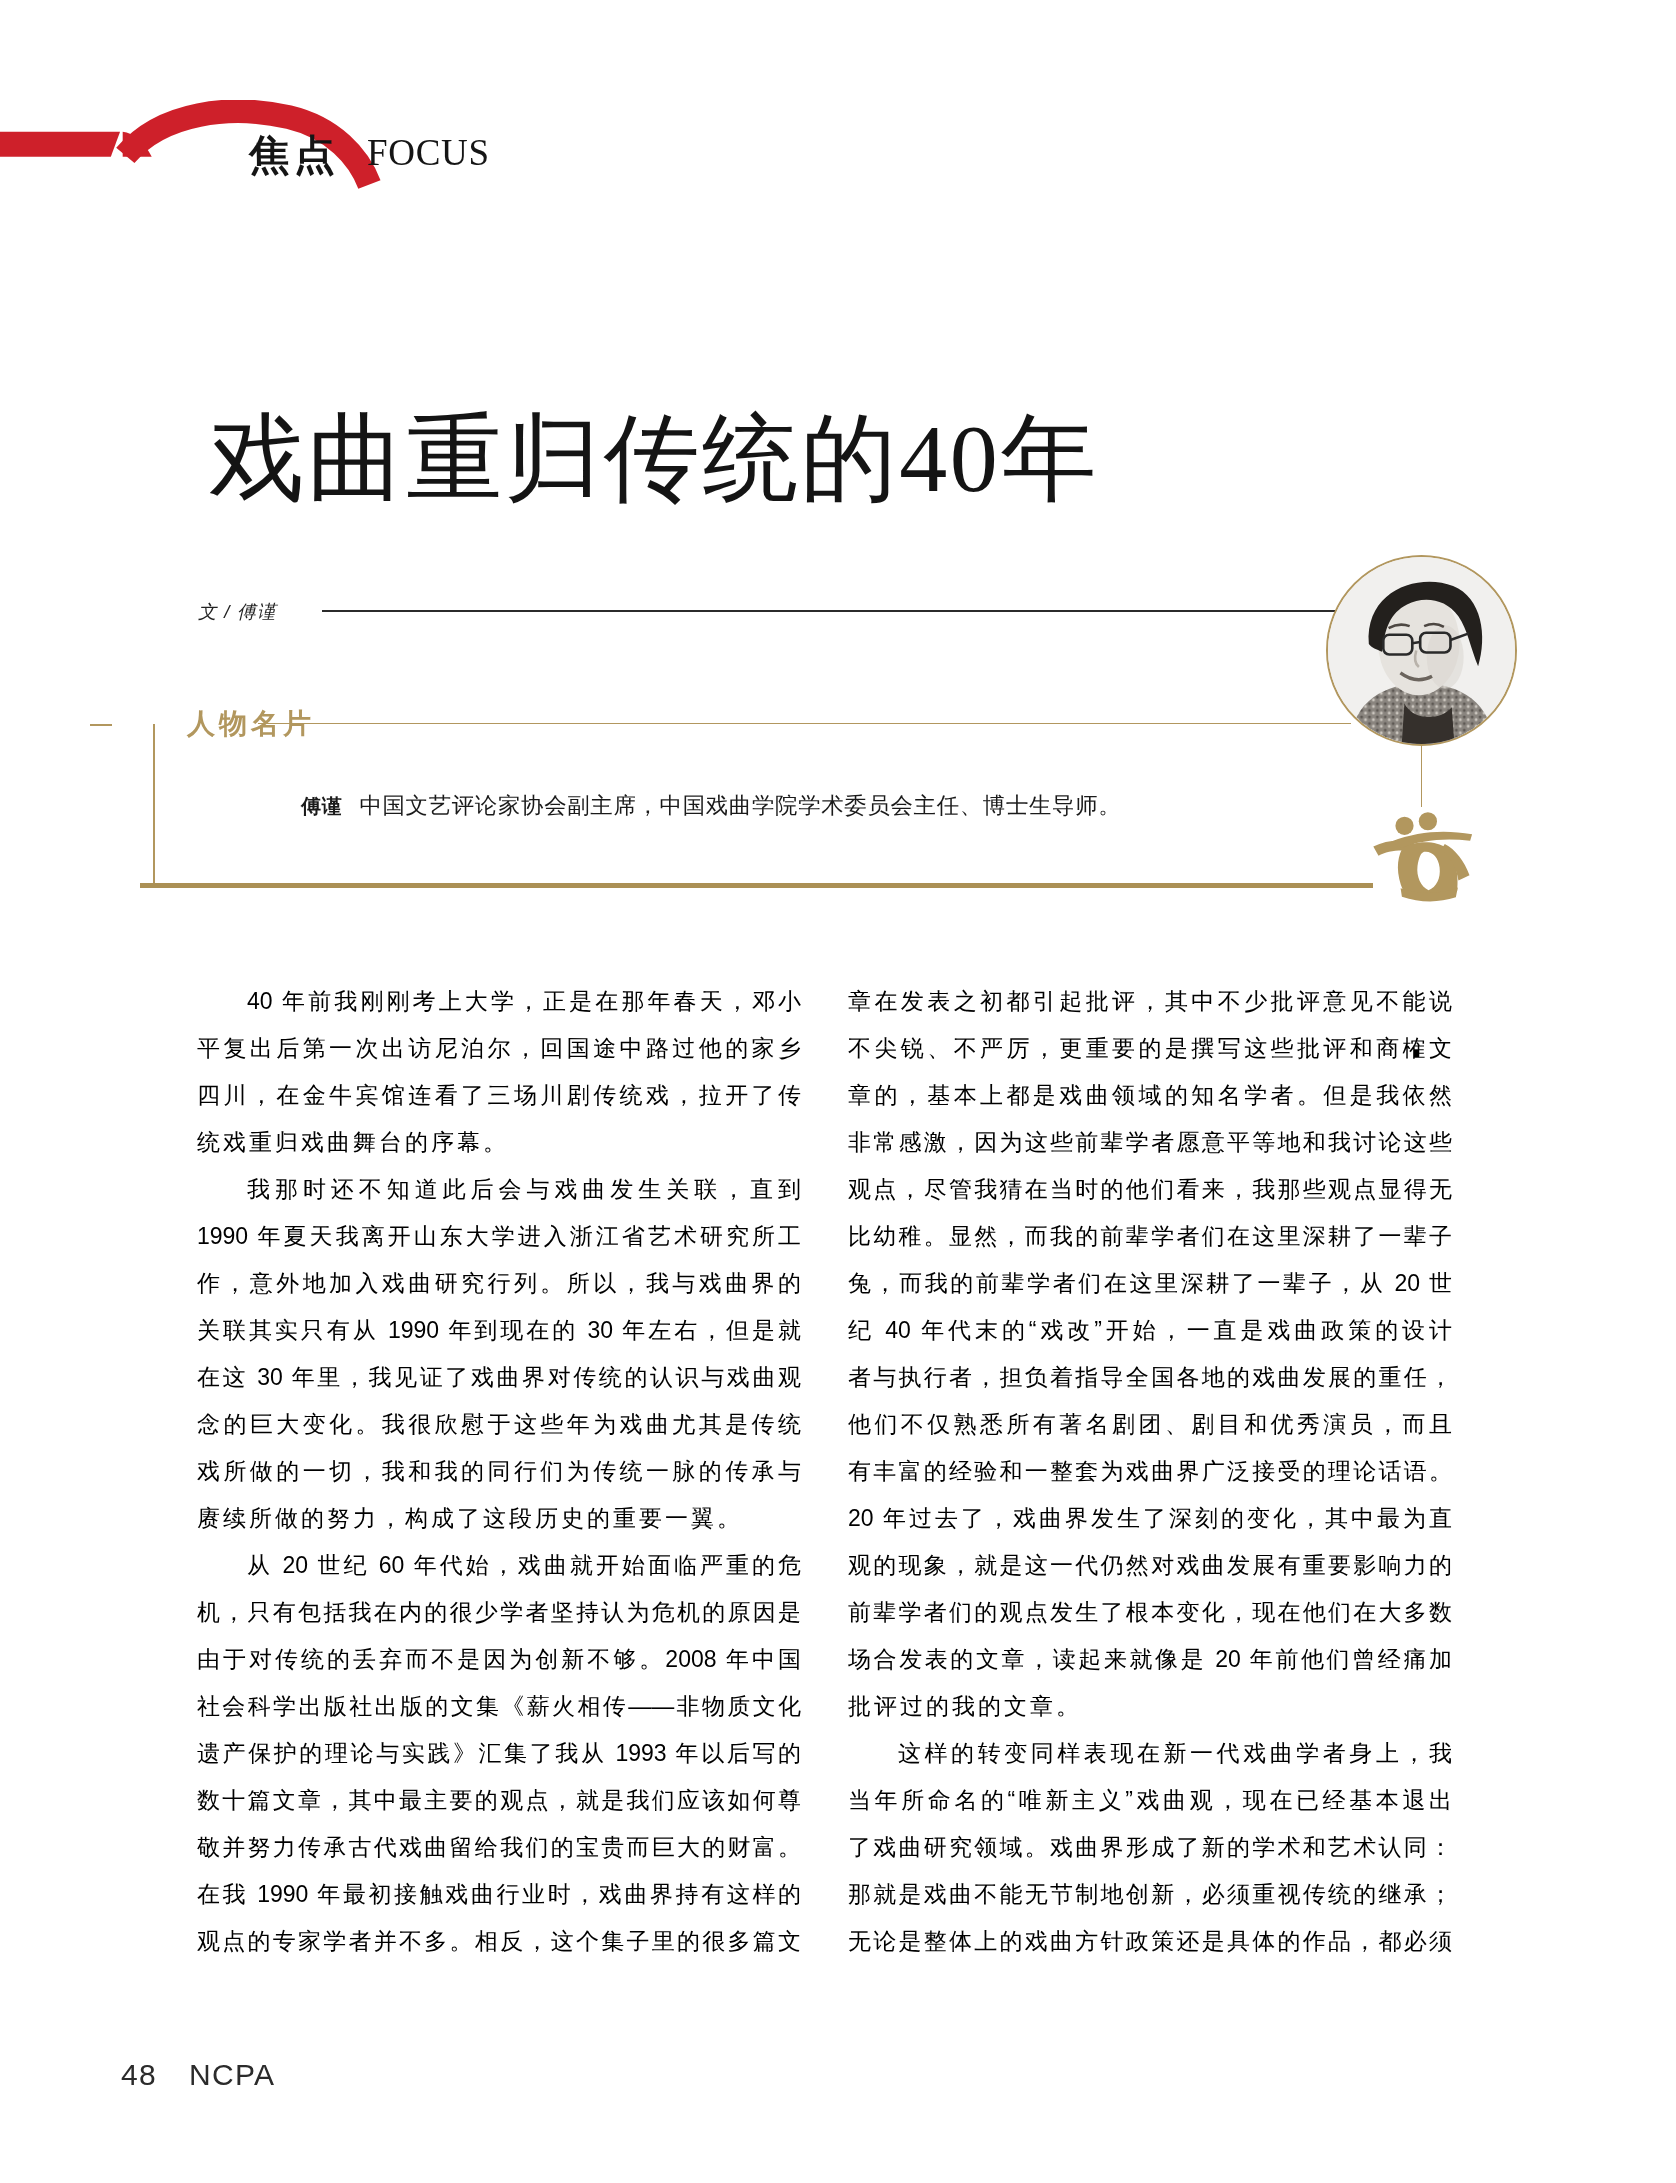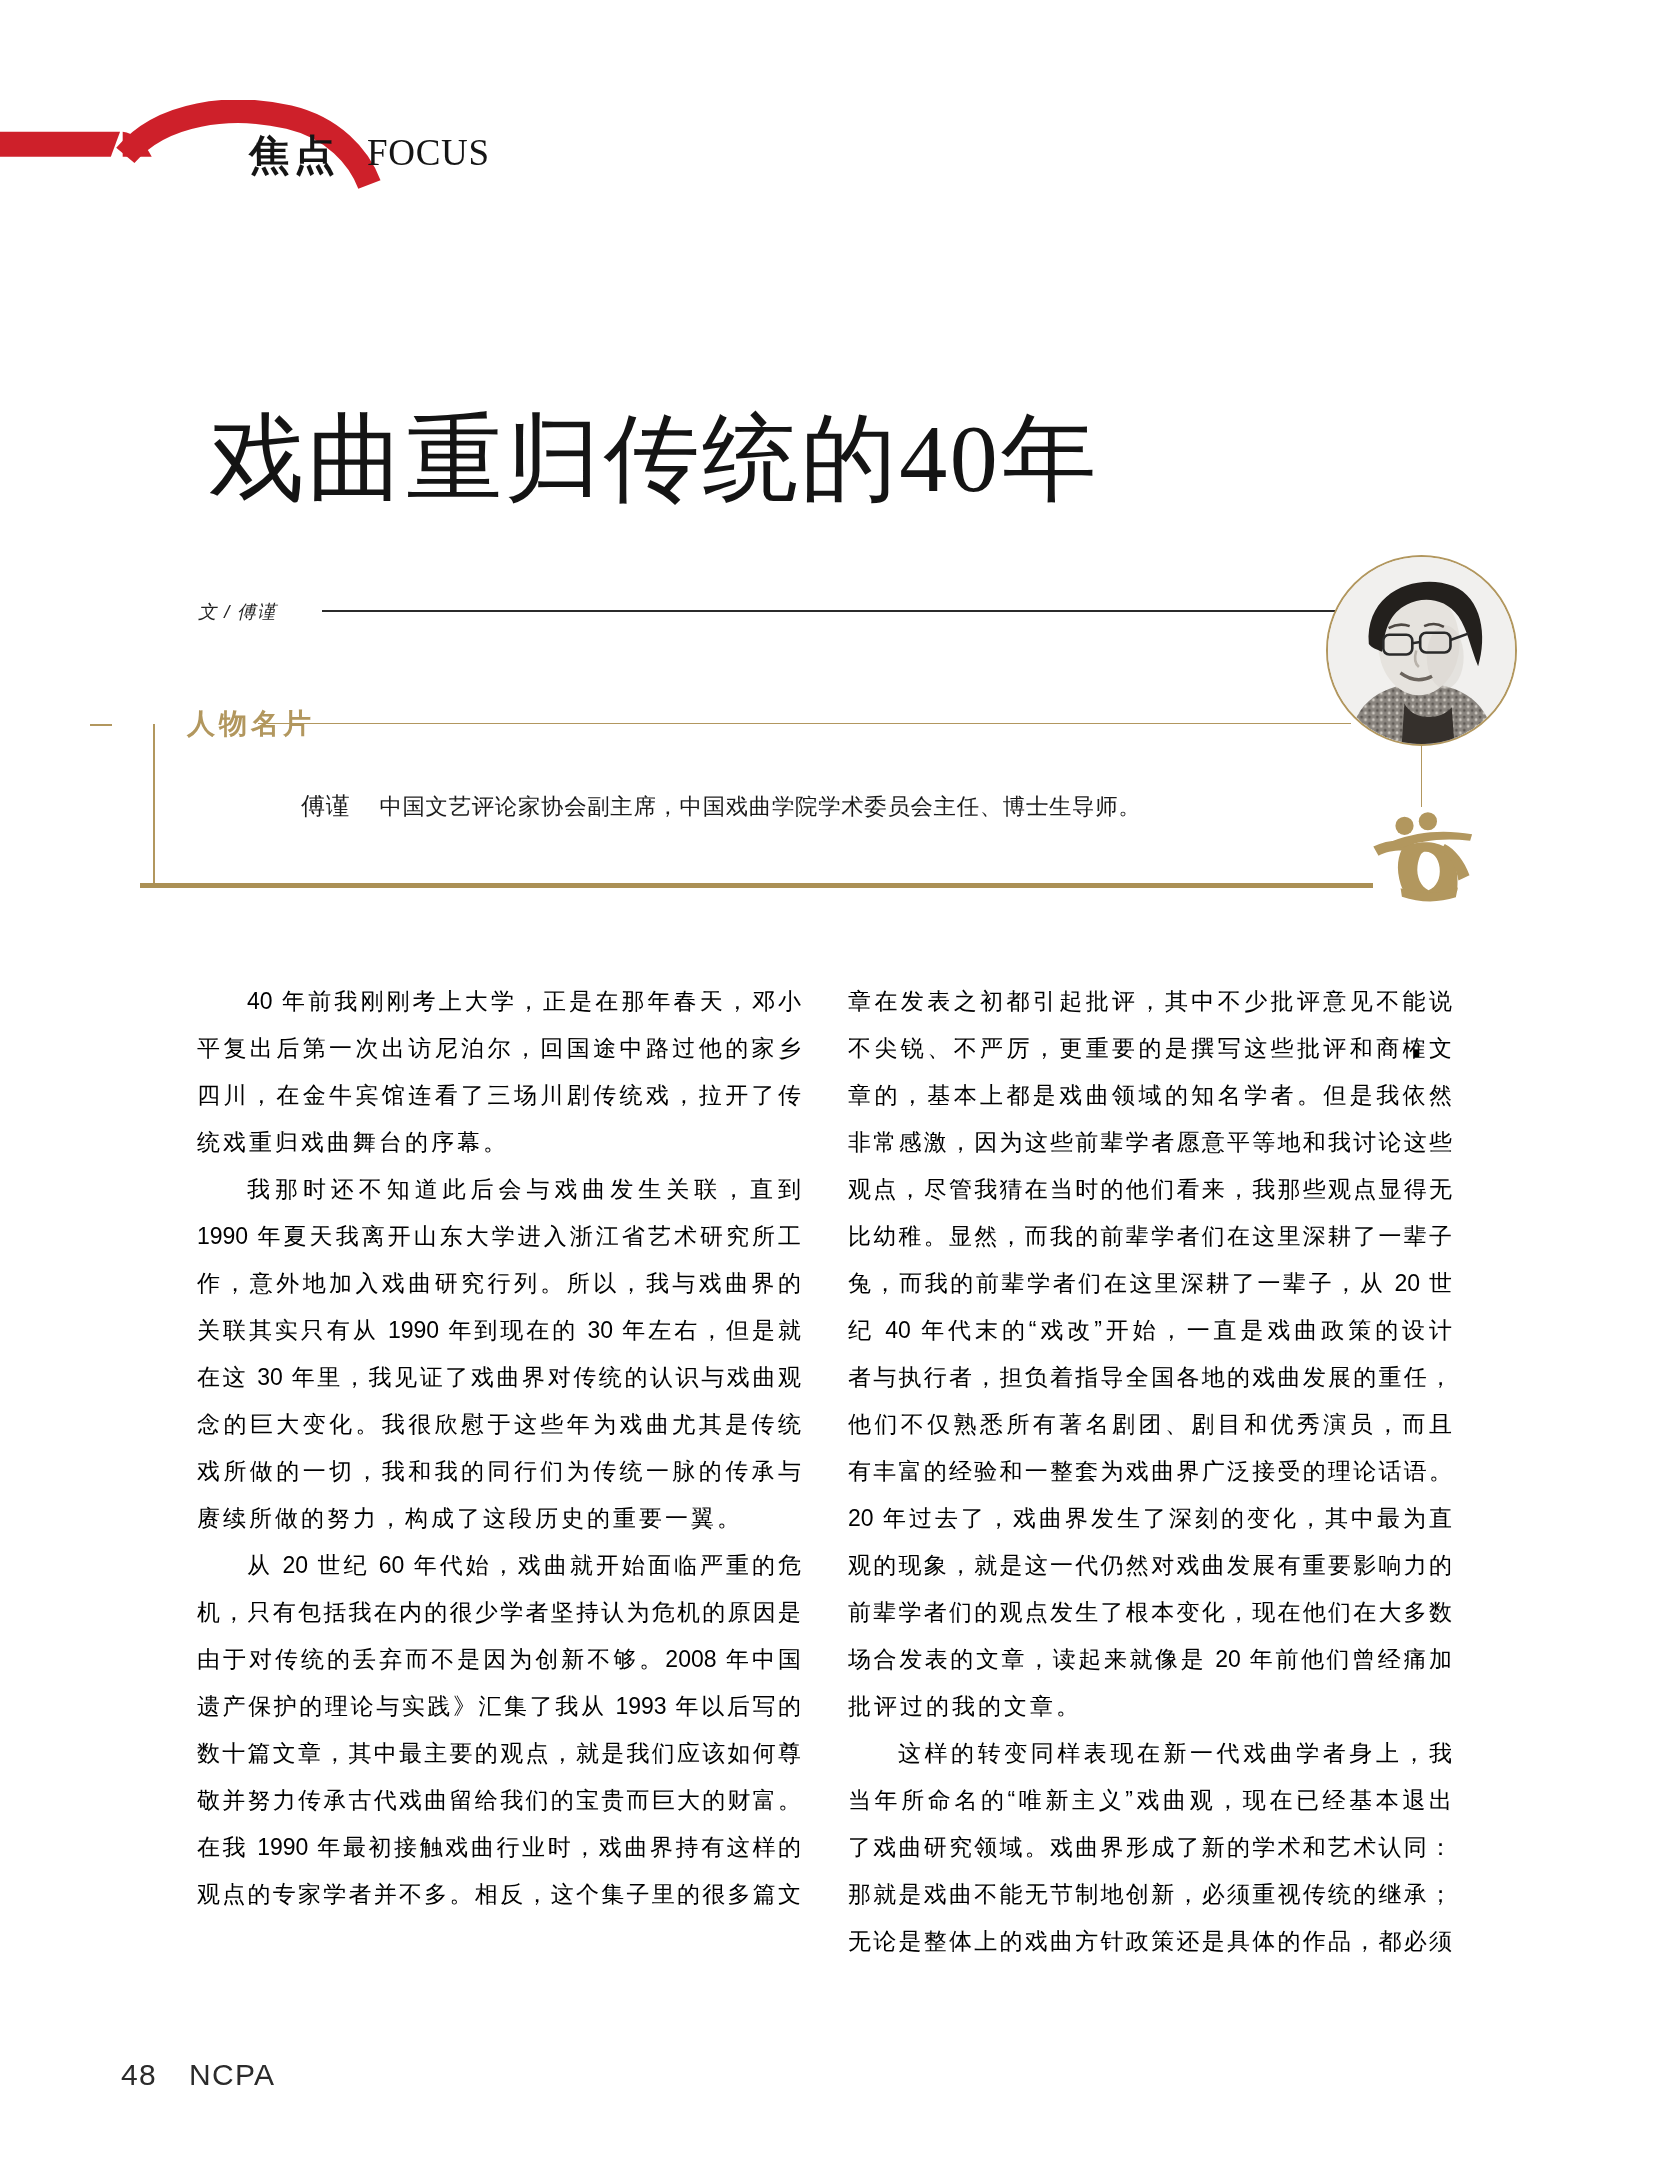--- a/index.html
+++ b/index.html
@@ -50,21 +50,21 @@
   .card-heading{
     position:absolute;left:187px;top:705px;
     font-family:"Liberation Serif","DejaVu Serif",serif;
     font-weight:700;font-size:28px;letter-spacing:4px;color:var(--gold);white-space:nowrap;
   }
   .card-heading-rule{position:absolute;left:258px;top:723px;width:1093px;height:1.3px;background:var(--gold);}
   .card-bio{
     position:absolute;left:301px;top:790px;width:990px;
     font-size:22.4px;color:#1a1a1a;letter-spacing:0.7px;white-space:nowrap;
   }
-  .card-bio .nm{font-weight:400;font-size:24px;margin-right:29px;}
+  .card-bio .nm{font-weight:700;font-size:20px;margin-right:17px;}
   .card-bottom-rule{position:absolute;left:140px;top:883px;width:1233px;height:4.6px;background:var(--gold-dark);}
   
   .photo{
     position:absolute;left:1326px;top:555px;width:187px;height:187px;
     border:2px solid var(--gold);border-radius:50%;overflow:hidden;background:#f1f0ee;
   }
   .photo svg{display:block;width:100%;height:100%;}
   .photo-stem{position:absolute;left:1421px;top:745px;width:1.3px;height:62px;background:var(--gold);}
   .ornament{position:absolute;left:1372px;top:811px;width:104px;height:92px;}
   
@@ -164,20 +164,21 @@
       <div class="bline">1990 年夏天我离开山东大学进入浙江省艺术研究所工</div>
       <div class="bline">作，意外地加入戏曲研究行列。所以，我与戏曲界的</div>
       <div class="bline">关联其实只有从 1990 年到现在的 30 年左右，但是就</div>
       <div class="bline">在这 30 年里，我见证了戏曲界对传统的认识与戏曲观</div>
       <div class="bline">念的巨大变化。我很欣慰于这些年为戏曲尤其是传统</div>
       <div class="bline">戏所做的一切，我和我的同行们为传统一脉的传承与</div>
       <div class="bline end">赓续所做的努力，构成了这段历史的重要一翼。</div>
       <div class="bline indent">从 20 世纪 60 年代始，戏曲就开始面临严重的危</div>
       <div class="bline">机，只有包括我在内的很少学者坚持认为危机的原因是</div>
       <div class="bline">由于对传统的丢弃而不是因为创新不够。2008 年中国</div>
+      <div class="bline">社会科学出版社出版的文集《薪火相传——非物质文化</div>
       <div class="bline">遗产保护的理论与实践》汇集了我从 1993 年以后写的</div>
       <div class="bline">数十篇文章，其中最主要的观点，就是我们应该如何尊</div>
       <div class="bline">敬并努力传承古代戏曲留给我们的宝贵而巨大的财富。</div>
       <div class="bline">在我 1990 年最初接触戏曲行业时，戏曲界持有这样的</div>
       <div class="bline">观点的专家学者并不多。相反，这个集子里的很多篇文</div>
     </div>
   <div class="col col-right">
       <div class="bline">章在发表之初都引起批评，其中不少批评意见不能说</div>
       <div class="bline">不尖锐、不严厉，更重要的是撰写这些批评和商榷文</div>
       <div class="bline">章的，基本上都是戏曲领域的知名学者。但是我依然</div>

